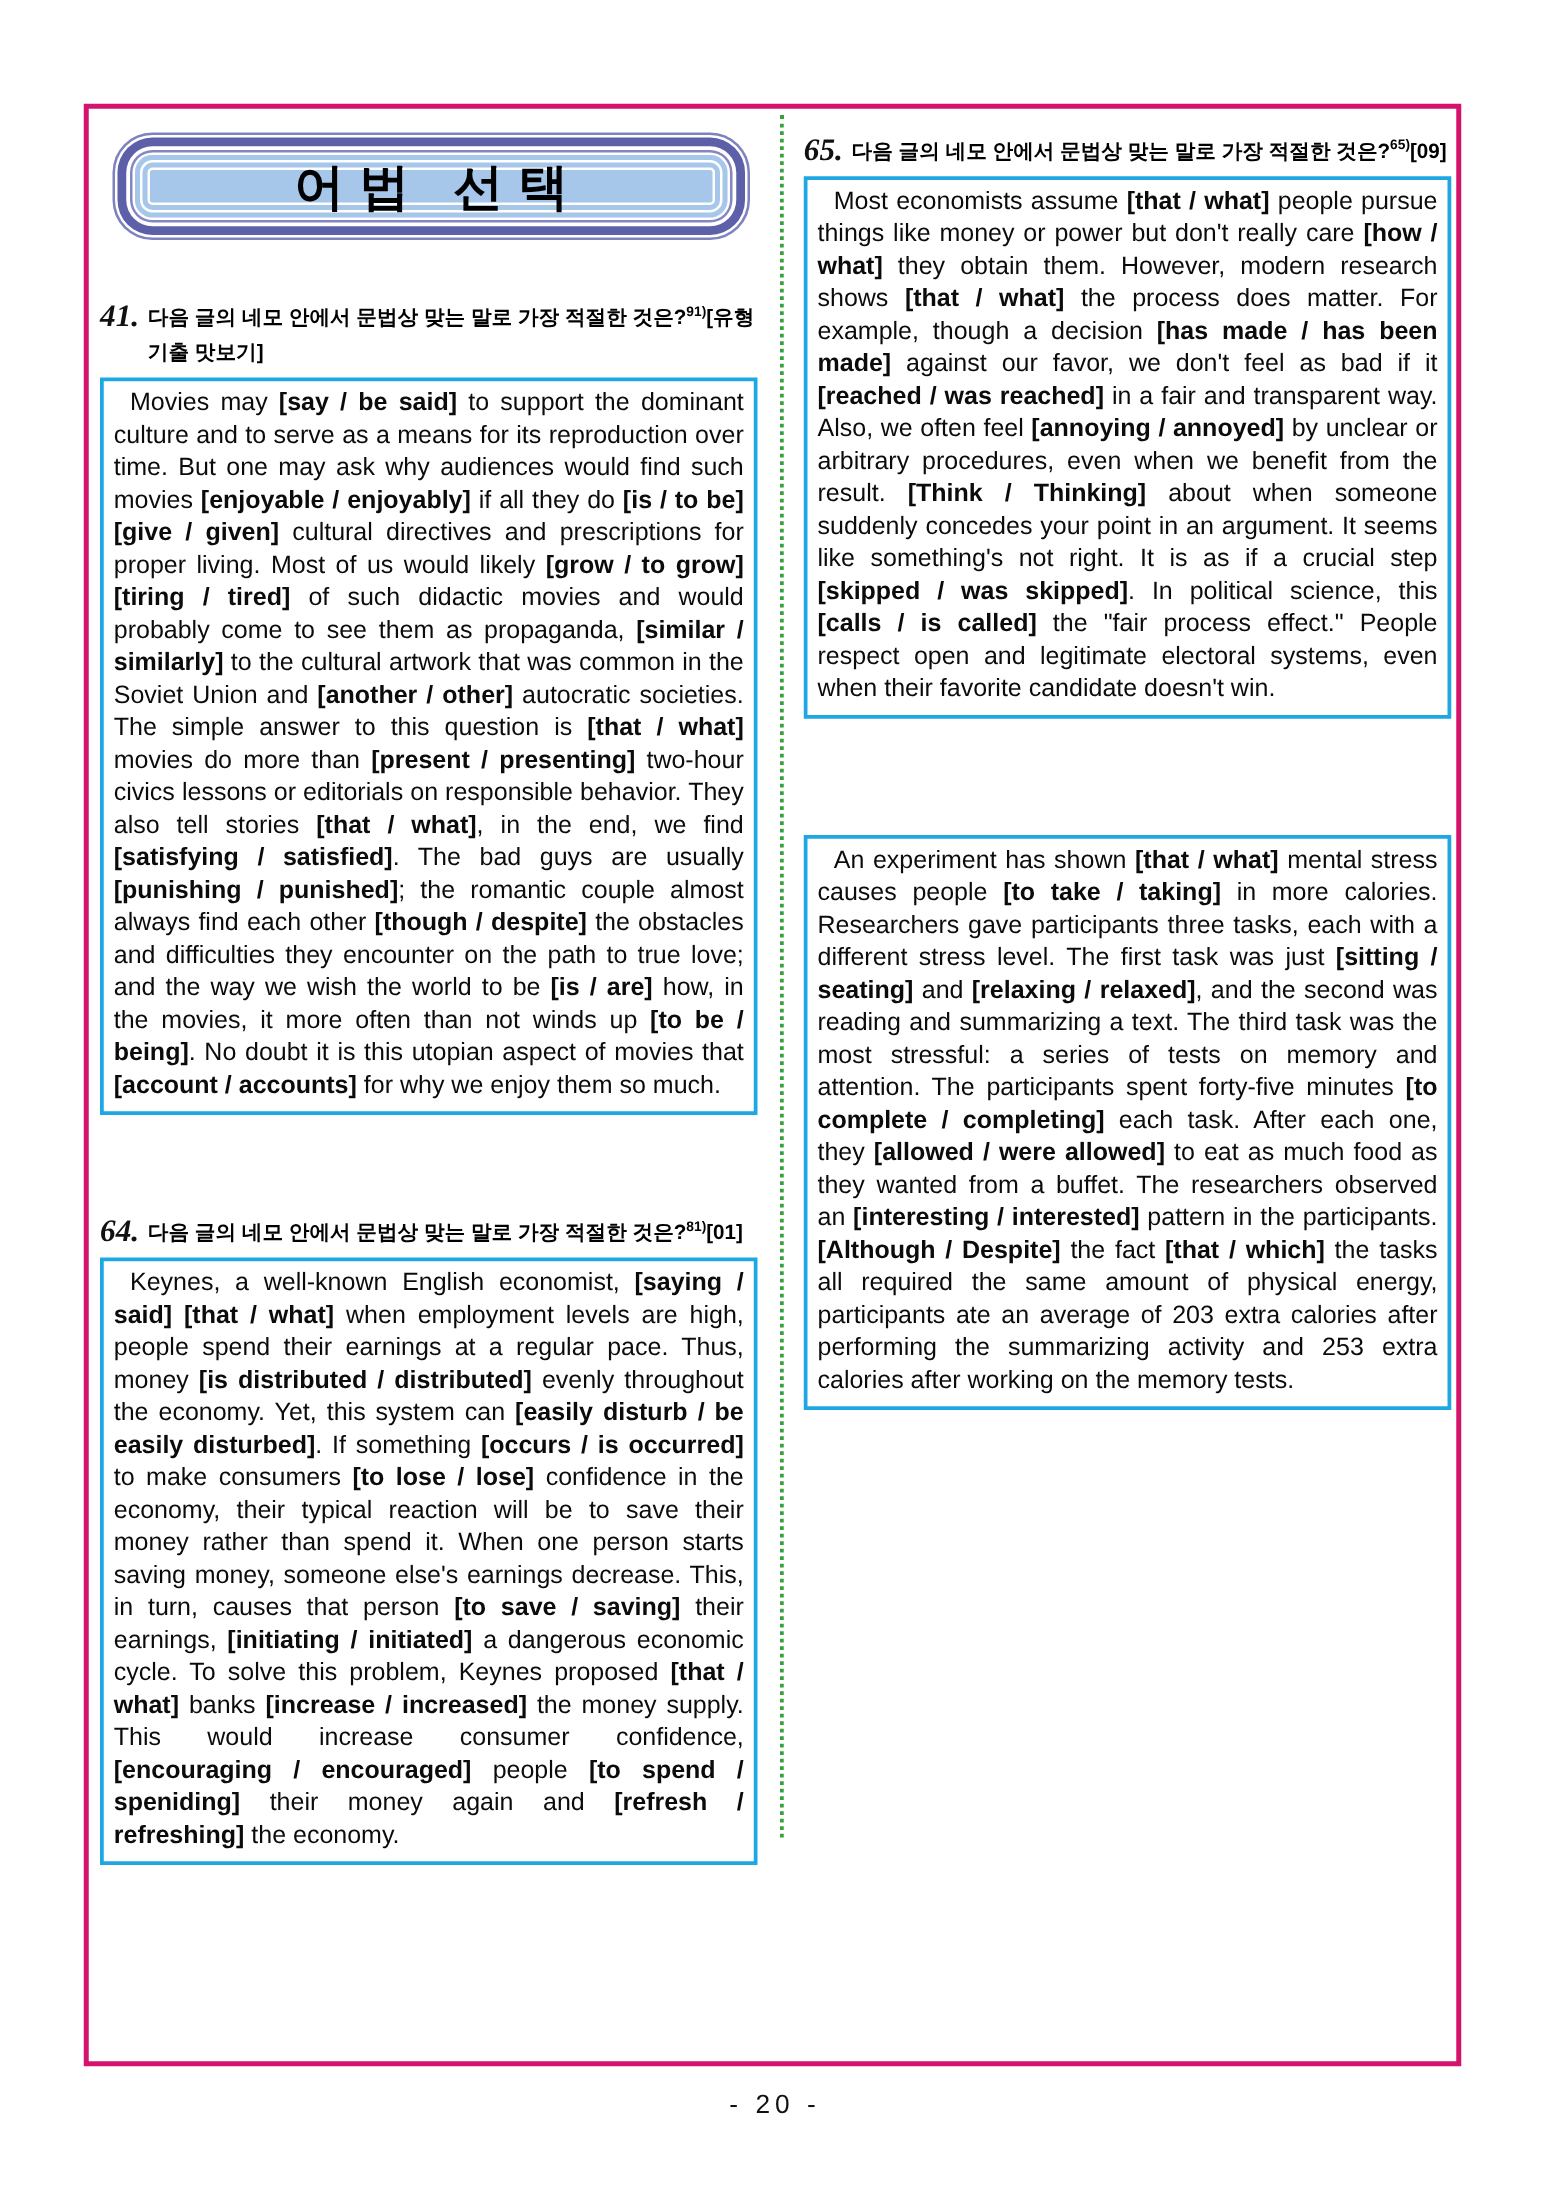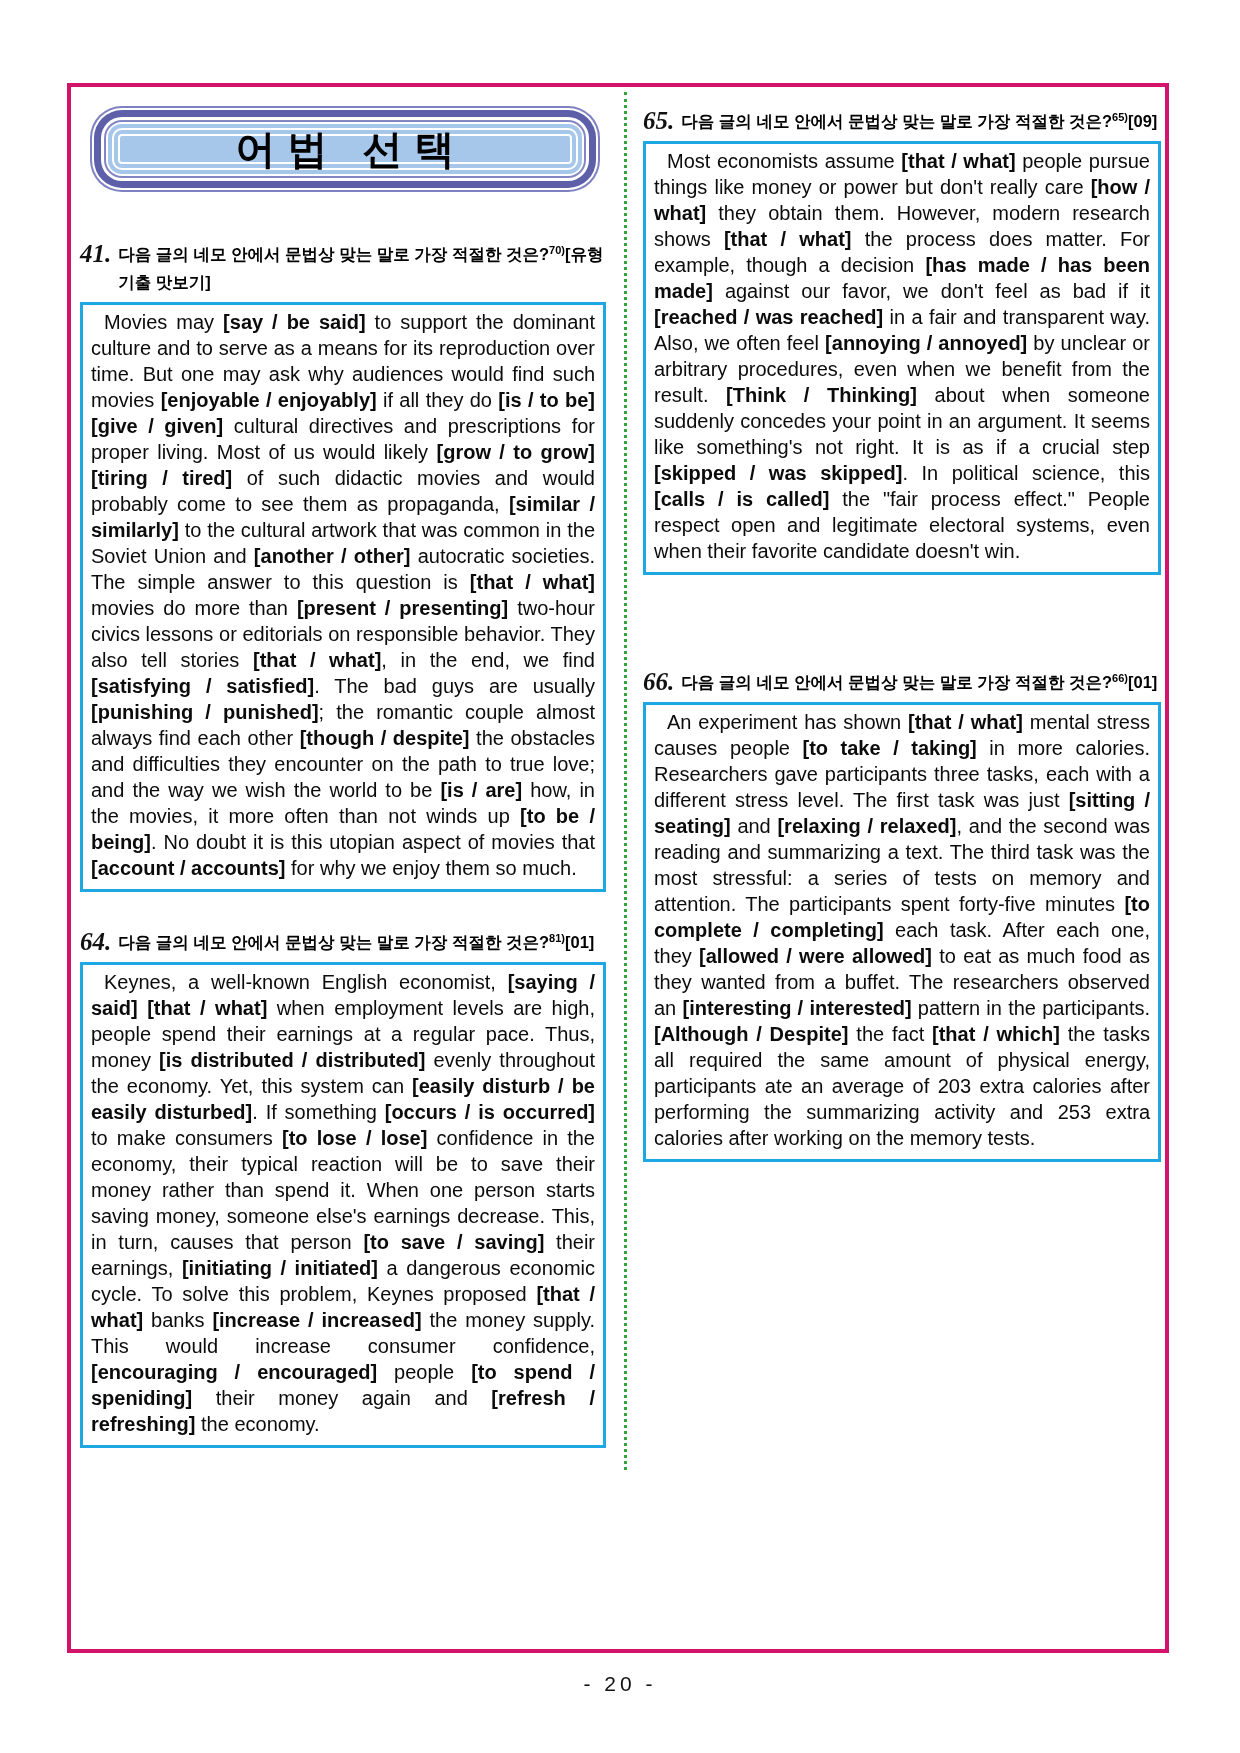--- a/index.html
+++ b/index.html
@@ -92,21 +92,21 @@
     margin: 0;
     font-size: 20px;
     line-height: 26px;
     text-align: justify;
     text-indent: 13px;
     color: #0b0b0b;
   }
   .passage-text b { font-weight: 700; }
 
   .q63 { margin-top: 66px; }
-  .q64 { margin-top: 36px; }
+  .q64 { margin-top: 80px; }
   .q65 { margin-top: 12px; }
   .q66 { margin-top: 93px; }
 
   .page-num {
     position: absolute;
     top: 1672px;
     left: 0; width: 100%;
     text-align: center;
     font-size: 21px;
     letter-spacing: 4px;
@@ -122,21 +122,21 @@
 
   <div class="col col-left">
 
     <div class="title-box">
       <span class="title-text">어법 선택</span>
     </div>
 
     <section class="question q63">
       <div class="q-header">
         <span class="q-num">41.</span>
-        <span class="q-text"><span>다음 글의 네모 안에서 문법상 맞는 말로 가장 적절한 것은?</span><sup class="q-ref">70)</sup><span class="q-tag">[유형 기출 맛보기]</span></span>
+        <span class="q-text"><span>다음 글의 네모 안에서 문법상 맞는 말로 가장 적절한 것은?</span><sup class="q-ref">91)</sup><span class="q-tag">[유형 기출 맛보기]</span></span>
       </div>
       <div class="passage">
         <p class="passage-text">Movies may <b>[say / be said]</b> to support the dominant culture and to serve as a means for its reproduction over time. But one may ask why audiences would find such movies <b>[enjoyable / enjoyably]</b> if all they do <b>[is / to be]</b> <b>[give / given]</b> cultural directives and prescriptions for proper living. Most of us would likely <b>[grow / to grow]</b> <b>[tiring / tired]</b> of such didactic movies and would probably come to see them as propaganda, <b>[similar / similarly]</b> to the cultural artwork that was common in the Soviet Union and <b>[another / other]</b> autocratic societies. The simple answer to this question is <b>[that / what]</b> movies do more than <b>[present / presenting]</b> two-hour civics lessons or editorials on responsible behavior. They also tell stories <b>[that / what]</b>, in the end, we find <b>[satisfying / satisfied]</b>. The bad guys are usually <b>[punishing / punished]</b>; the romantic couple almost always find each other <b>[though / despite]</b> the obstacles and difficulties they encounter on the path to true love; and the way we wish the world to be <b>[is / are]</b> how, in the movies, it more often than not winds up <b>[to be / being]</b>. No doubt it is this utopian aspect of movies that <b>[account / accounts]</b> for why we enjoy them so much.</p>
       </div>
     </section>
 
     <section class="question q64">
       <div class="q-header">
         <span class="q-num">64.</span>
         <span class="q-text"><span>다음 글의 네모 안에서 문법상 맞는 말로 가장 적절한 것은?</span><sup class="q-ref">81)</sup><span class="q-tag">[01]</span></span>
@@ -154,24 +154,20 @@
       <div class="q-header">
         <span class="q-num">65.</span>
         <span class="q-text"><span>다음 글의 네모 안에서 문법상 맞는 말로 가장 적절한 것은?</span><sup class="q-ref">65)</sup><span class="q-tag">[09]</span></span>
       </div>
       <div class="passage">
         <p class="passage-text">Most economists assume <b>[that / what]</b> people pursue things like money or power but don't really care <b>[how / what]</b> they obtain them. However, modern research shows <b>[that / what]</b> the process does matter. For example, though a decision <b>[has made / has been made]</b> against our favor, we don't feel as bad if it <b>[reached / was reached]</b> in a fair and transparent way. Also, we often feel <b>[annoying / annoyed]</b> by unclear or arbitrary procedures, even when we benefit from the result. <b>[Think / Thinking]</b> about when someone suddenly concedes your point in an argument. It seems like something's not right. It is as if a crucial step <b>[skipped / was skipped]</b>. In political science, this <b>[calls / is called]</b> the "fair process effect." People respect open and legitimate electoral systems, even when their favorite candidate doesn't win.</p>
       </div>
     </section>
 
     <section class="question q66">
-      <div class="q-header">
-        <span class="q-num">66.</span>
-        <span class="q-text"><span>다음 글의 네모 안에서 문법상 맞는 말로 가장 적절한 것은?</span><sup class="q-ref">66)</sup><span class="q-tag">[01]</span></span>
-      </div>
       <div class="passage">
         <p class="passage-text">An experiment has shown <b>[that / what]</b> mental stress causes people <b>[to take / taking]</b> in more calories. Researchers gave participants three tasks, each with a different stress level. The first task was just <b>[sitting / seating]</b> and <b>[relaxing / relaxed]</b>, and the second was reading and summarizing a text. The third task was the most stressful: a series of tests on memory and attention. The participants spent forty-five minutes <b>[to complete / completing]</b> each task. After each one, they <b>[allowed / were allowed]</b> to eat as much food as they wanted from a buffet. The researchers observed an <b>[interesting / interested]</b> pattern in the participants. <b>[Although / Despite]</b> the fact <b>[that / which]</b> the tasks all required the same amount of physical energy, participants ate an average of 203 extra calories after performing the summarizing activity and 253 extra calories after working on the memory tests.</p>
       </div>
     </section>
 
   </div>
 
   <div class="page-num">- 20 -</div>
 </div>
 

